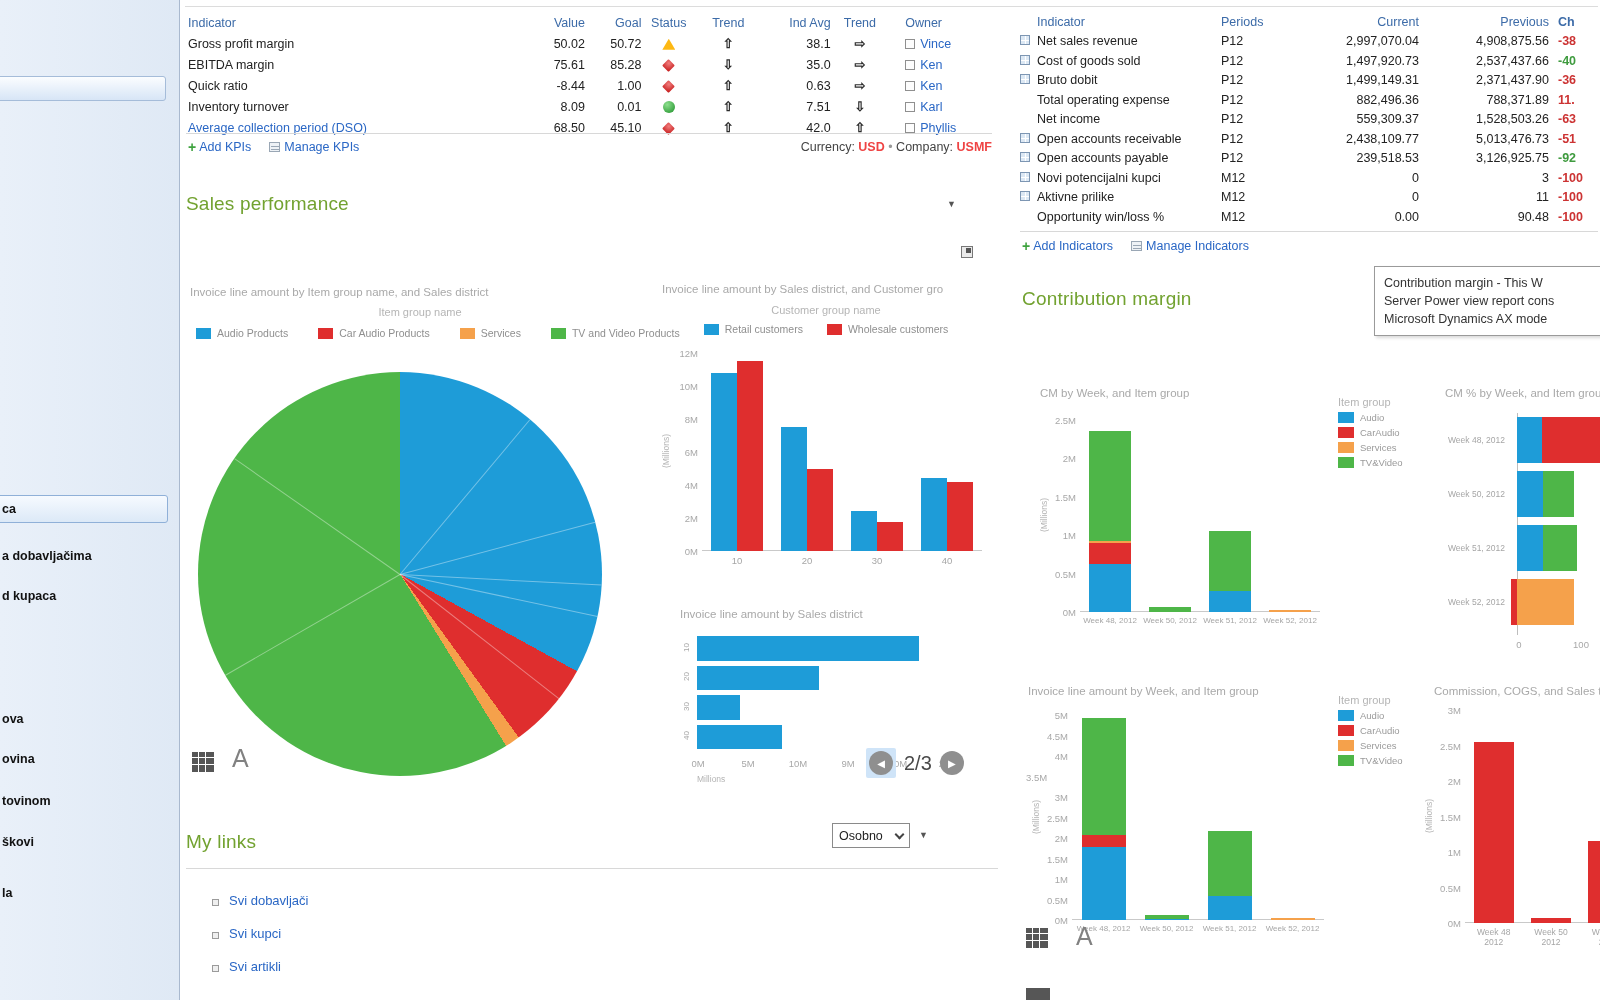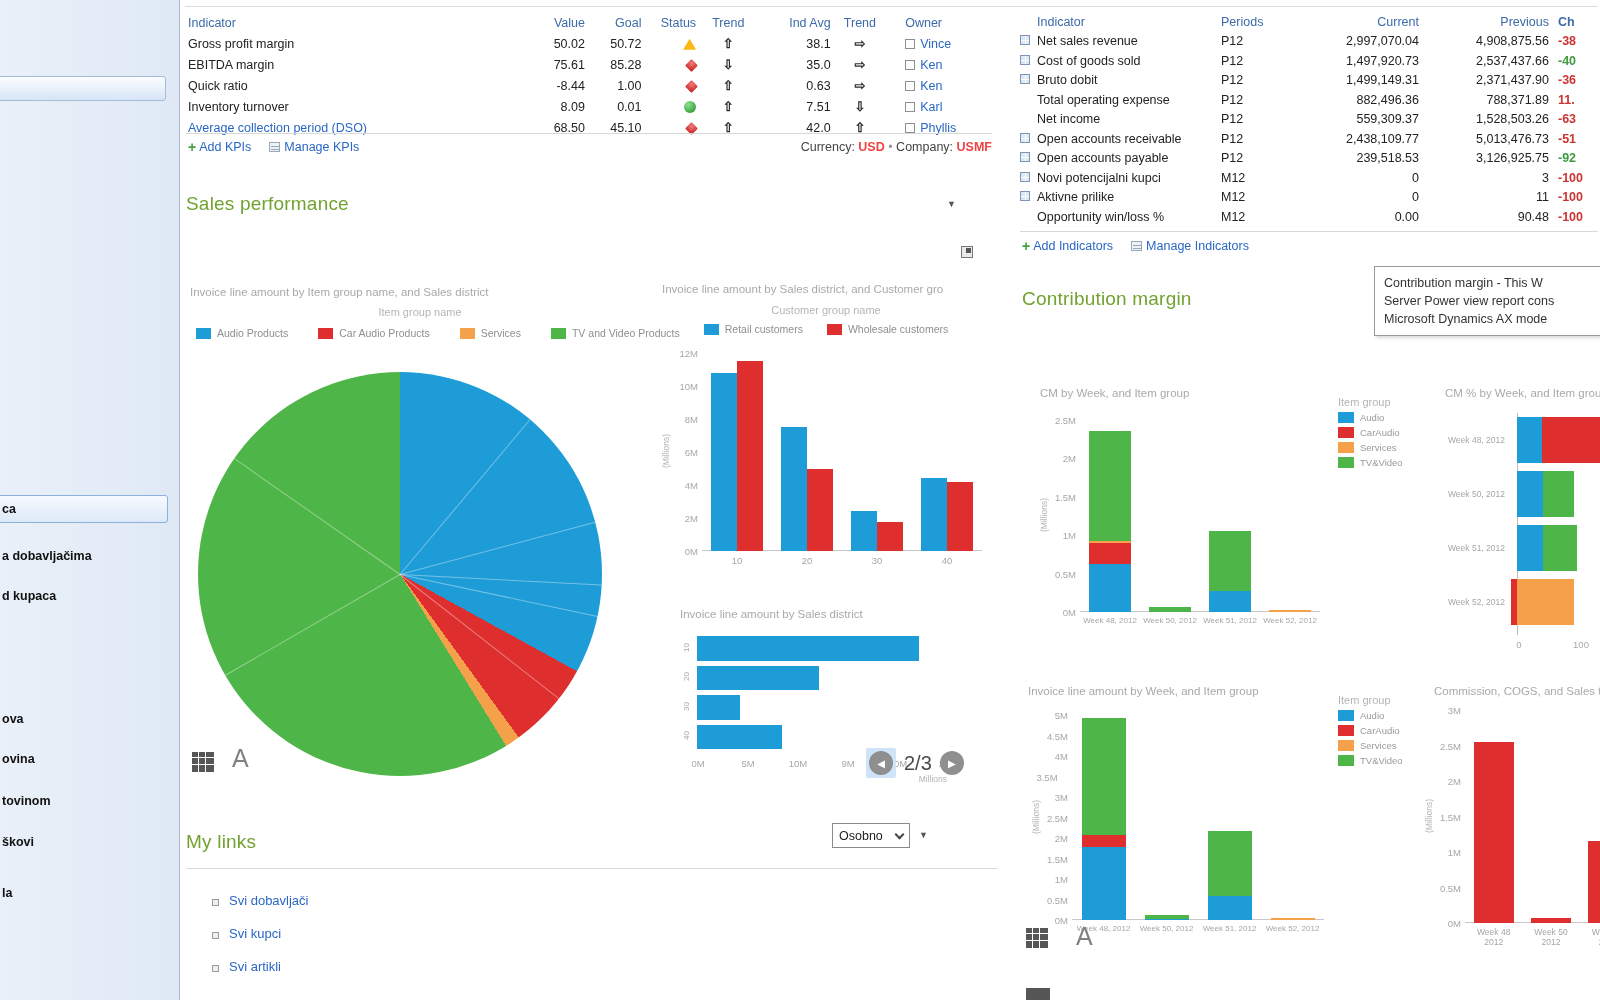--- a/index.html
+++ b/index.html
@@ -19,21 +19,21 @@
 .hline{position:absolute;height:1px;background:#d8d8d8}
 .heading{position:absolute;font-size:19px;color:#72a230;letter-spacing:.2px}
 .menu-arrow{position:absolute;font-size:9px;color:#555}
 
 .tbl{position:absolute;font-size:12.5px;color:#222}
 .trow{display:flex;align-items:center}
 .kpi .trow{height:21px}
 .ind .trow{height:19.5px}
 .hrow{color:#3c6ba8}
 .c-ind{width:345px}.c-val{width:62px;text-align:right}.c-goal{width:58px;text-align:right}
-.c-status{width:56px;text-align:right}.c-trend{width:66px;text-align:center}
+.c-status{width:56px;text-align:center}.c-trend{width:66px;text-align:center}
 .c-avg{width:72px;text-align:right}.c-trend2{width:60px;text-align:center}
 .c-owner{width:105px;padding-left:16px;display:flex;align-items:center}
 .i-exp{width:17px}.i-name{width:184px}.i-per{width:58px}
 .i-cur{width:140px;text-align:right}.i-prev{width:130px;text-align:right}
 .i-chg{width:60px;padding-left:9px;font-weight:bold}
 .chg-neg{color:#cc3333}.chg-pos{color:#3f9b3f}
 .link{color:#2a67c5;cursor:pointer}
 .arrow{font-size:13px;font-weight:bold;color:#2b2b2b}
 .icon-warn{display:inline-block;width:13px;height:11px;background:#fdb813;
   clip-path:polygon(50% 0,100% 100%,0 100%);vertical-align:middle}
@@ -296,21 +296,21 @@
       <div class="catlab" style="left: 24px; top: 34.75px; width: 14px; font-size: 8px; transform: rotate(-90deg);">10</div>
       <div class="catlab" style="left: 24px; top: 64.25px; width: 14px; font-size: 8px; transform: rotate(-90deg);">20</div>
       <div class="catlab" style="left: 24px; top: 93.75px; width: 14px; font-size: 8px; transform: rotate(-90deg);">30</div>
       <div class="catlab" style="left: 24px; top: 123.25px; width: 14px; font-size: 8px; transform: rotate(-90deg);">40</div>
       <div class="tick" style="left: 32px; top: 150px; width: 22px; text-align: center;">0M</div>
       <div class="tick" style="left: 82px; top: 150px; width: 22px; text-align: center;">5M</div>
       <div class="tick" style="left: 132px; top: 150px; width: 22px; text-align: center;">10M</div>
       <div class="tick" style="left: 182px; top: 150px; width: 22px; text-align: center;">9M</div>
       <div class="tick" style="left: 232px; top: 150px; width: 22px; text-align: center;">20M</div>
       <div class="tick" style="left: 282px; top: 150px; width: 22px; text-align: center;">25M</div>
-      <div class="tick" style="left: 42px; top: 166px; width: 250px; text-align: right; font-size: 8.5px; color: rgb(180, 180, 180);">Millions</div>
+      <div class="tick" style="left: 42px; top: 166px; width: 250px; text-align: left; font-size: 8.5px; color: rgb(180, 180, 180);">Millions</div>
     </div>
 
   <div class="pv-grid" style="left:192px;top:752px"></div>
   <div class="pv-a" style="left:232px;top:744px">A</div>
   <div class="pag" style="left:866px;top:748px">
     <span class="pag-sel">
         <span class="pcirc">◀</span>
       </span>
     <span>2/3</span>
     <span class="pcirc">▶</span>
@@ -519,21 +519,21 @@
         <div class="bar" style="left: 9.5px; bottom: 85.28px; width: 44px; height: 116.85px; background: rgb(78, 182, 72);"></div>
         <div class="bar" style="left: 72.5px; bottom: 0px; width: 44px; height: 1.23px; background: rgb(30, 156, 216);"></div>
         <div class="bar" style="left: 72.5px; bottom: 1.23px; width: 44px; height: 4.1px; background: rgb(78, 182, 72);"></div>
         <div class="bar" style="left: 135.5px; bottom: 0px; width: 44px; height: 23.78px; background: rgb(30, 156, 216);"></div>
         <div class="bar" style="left: 135.5px; bottom: 23.78px; width: 44px; height: 64.78px; background: rgb(78, 182, 72);"></div>
         <div class="bar" style="left: 198.5px; bottom: 0px; width: 44px; height: 2.05px; background: rgb(245, 161, 75);"></div>
       </div>
       <div class="tick" style="left: 4px; top: 27px; width: 42px; text-align: right;">5M</div>
       <div class="tick" style="left: 4px; top: 47.5px; width: 42px; text-align: right;">4.5M</div>
       <div class="tick" style="left: 4px; top: 68px; width: 42px; text-align: right;">4M</div>
-      <div class="tick" style="left: 4px; top: 88.5px; width: 42px; text-align: center;">3.5M</div>
+      <div class="tick" style="left: 4px; top: 88.5px; width: 42px; text-align: left;">3.5M</div>
       <div class="tick" style="left: 4px; top: 109px; width: 42px; text-align: right;">3M</div>
       <div class="tick" style="left: 4px; top: 129.5px; width: 42px; text-align: right;">2.5M</div>
       <div class="tick" style="left: 4px; top: 150px; width: 42px; text-align: right;">2M</div>
       <div class="tick" style="left: 4px; top: 170.5px; width: 42px; text-align: right;">1.5M</div>
       <div class="tick" style="left: 4px; top: 191px; width: 42px; text-align: right;">1M</div>
       <div class="tick" style="left: 4px; top: 211.5px; width: 42px; text-align: right;">0.5M</div>
       <div class="tick" style="left: 4px; top: 232px; width: 42px; text-align: right;">0M</div>
       <div class="catlab" style="left: 50px; top: 241px; width: 63px; font-size: 8px;">Week 48, 2012</div>
       <div class="catlab" style="left: 113px; top: 241px; width: 63px; font-size: 8px;">Week 50, 2012</div>
       <div class="catlab" style="left: 176px; top: 241px; width: 63px; font-size: 8px;">Week 51, 2012</div>

